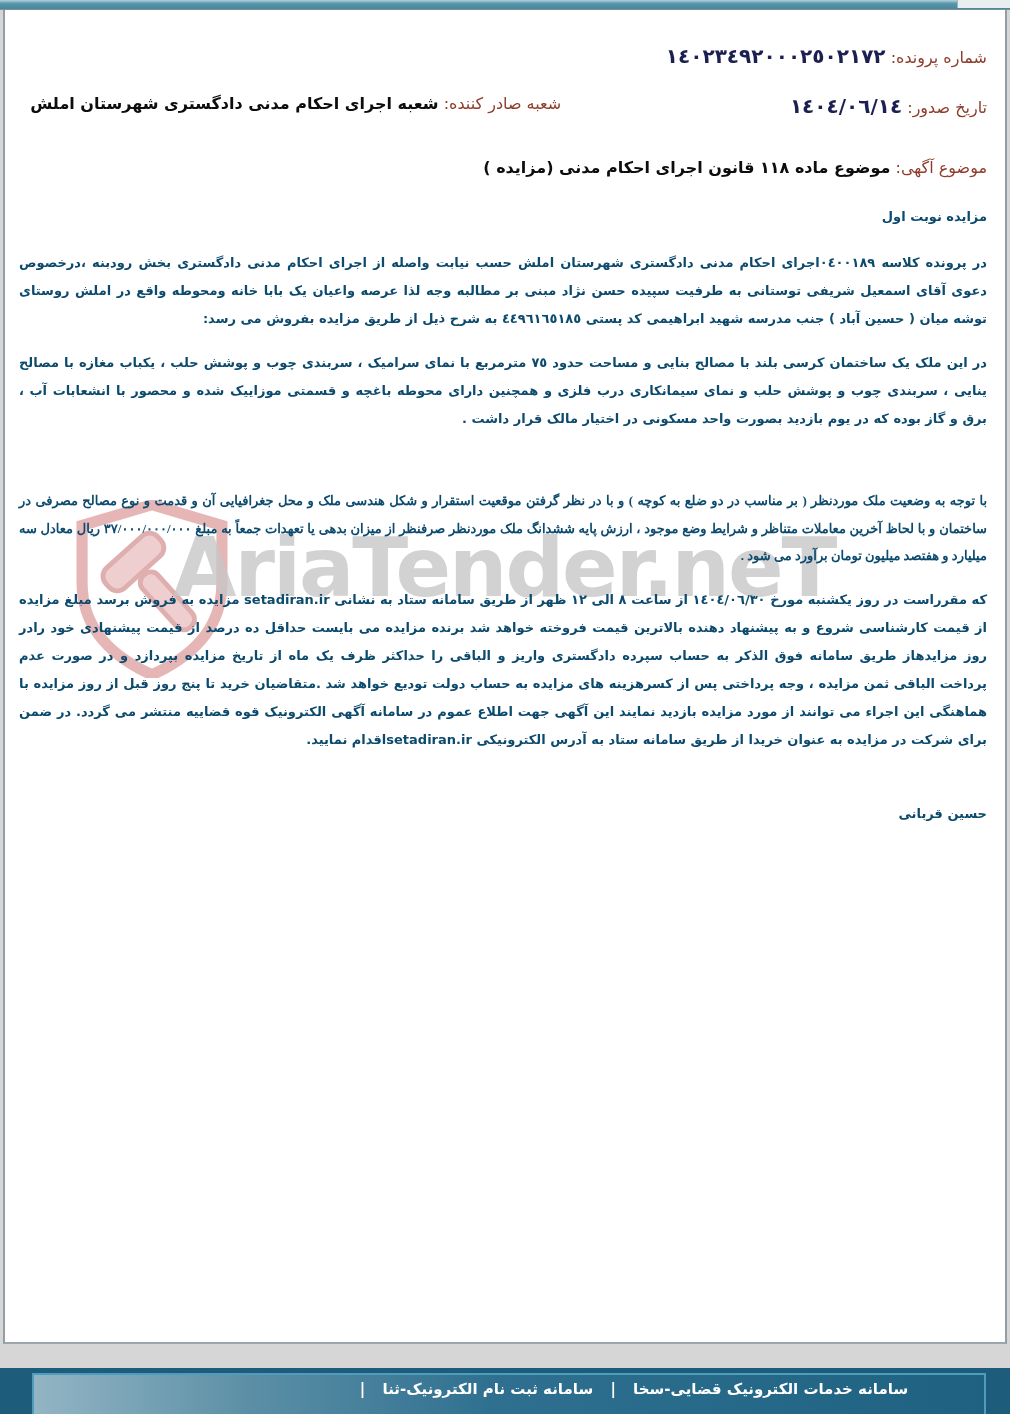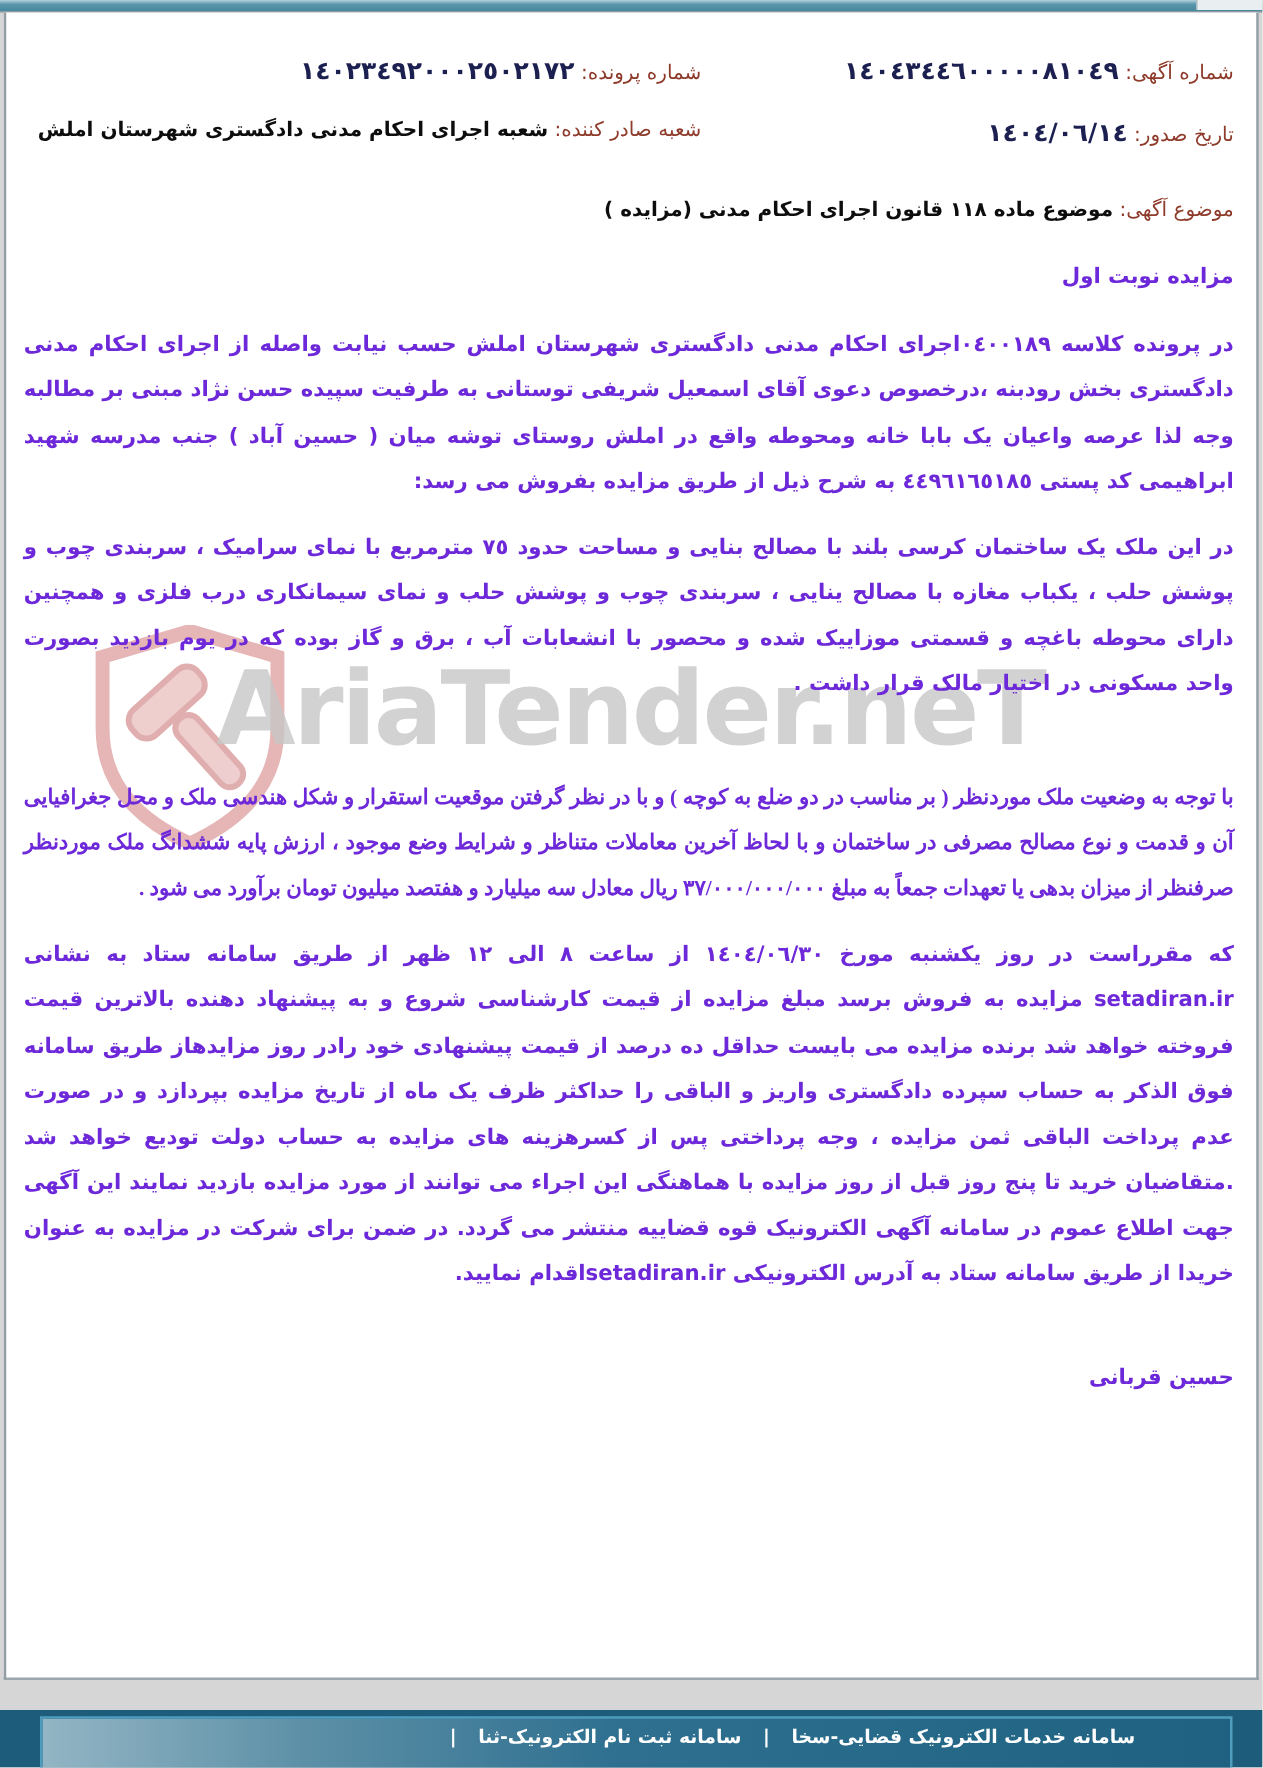--- a/index.html
+++ b/index.html
@@ -29,21 +29,21 @@
   .hdr-row{display:flex;direction:rtl;margin-bottom:26px;}
   .hdr-cell-r{width:44%;text-align:right;}
   .hdr-cell-l{width:56%;text-align:right;}
   .lbl{color:#8e3b2b;font-weight:normal;font-size:16px;}
   .val-num{color:#1c2050;font-weight:bold;font-size:20px;}
   .val-txt{color:#0d0d0d;font-weight:bold;font-size:16px;}
   .hdr-single{margin-bottom:26px;text-align:right;}
   .spacer-sm{height:14px;}
   .bodytxt{position:relative;z-index:2;}
   .bodytxt p{
-    margin:0;color:#6d28d9;font-weight:bold;font-size:17px;line-height:2.15;
+    margin:0;color:#0c4a6e;font-weight:bold;font-size:13px;line-height:2.15;
     text-align:justify;text-justify:inter-word;
   }
   p.p-first{margin:6px 0 18px 0;text-align:right;}
   p.p2{margin-bottom:16px;}
   p.p3{margin-bottom:52px;}
   p.p4{margin-bottom:54px;}
   p.p5{margin-bottom:16px;font-family:Liberation Serif, serif;}
   p.p6{margin-bottom:46px;}
   .sig p{margin:0 0 30px 0;text-align:right;}
   
@@ -75,24 +75,20 @@
 </style>
 </head>
 <body>
 
 <div class="topbar"></div>
 <div class="topbar-notch"></div>
 
 <div class="doc">
 
   <div class="hdr-row">
-    <div class="hdr-cell-r">
-      <span class="lbl">شماره آگهی:</span>
-      <span class="val-num">١٤٠٤٣٤٤٦٠٠٠٠٠٨١٠٤٩</span>
-    </div>
     <div class="hdr-cell-l">
       <span class="lbl">شماره پرونده:</span>
       <span class="val-num">١٤٠٢٣٤٩٢٠٠٠٢٥٠٢١٧٢</span>
     </div>
   </div>
 
   <div class="hdr-row">
     <div class="hdr-cell-r">
       <span class="lbl">تاریخ صدور:</span>
       <span class="val-num">١٤٠٤/٠٦/١٤</span>

